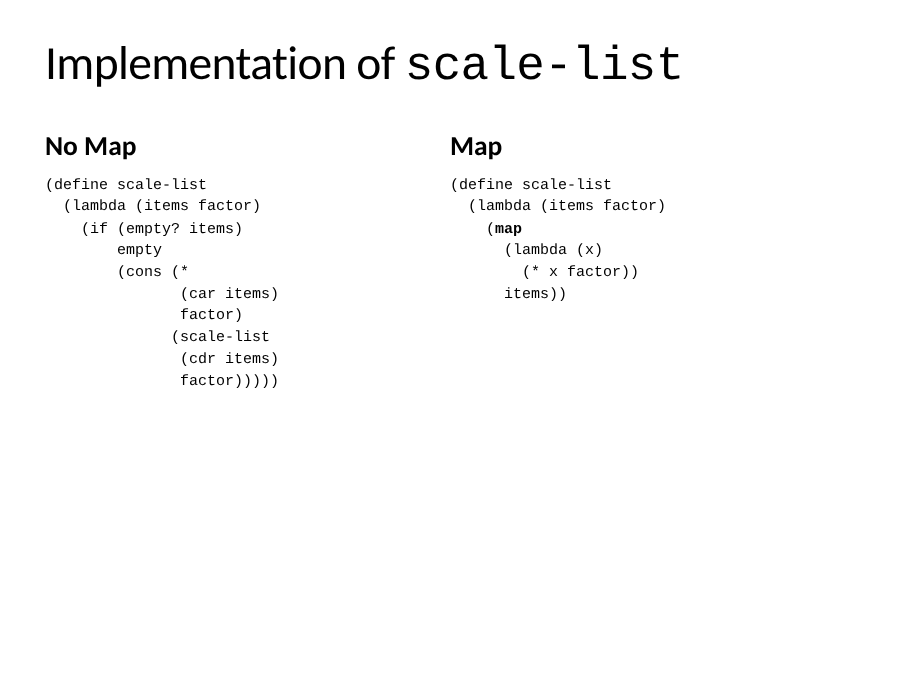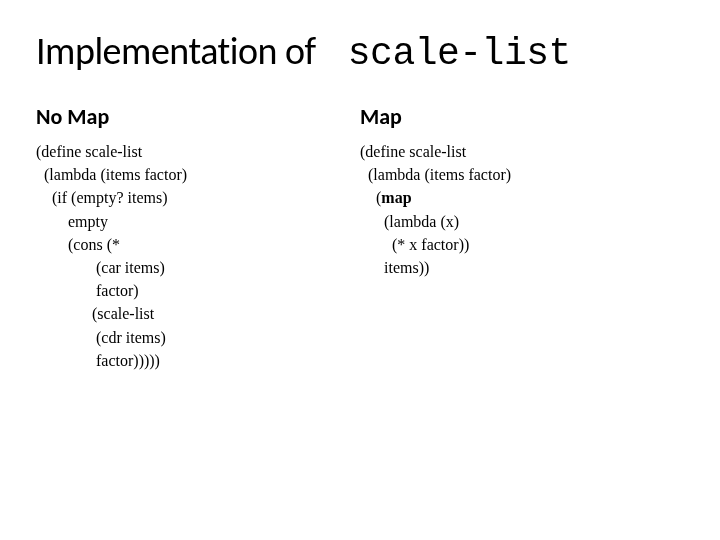--- a/index.html
+++ b/index.html
@@ -13,36 +13,35 @@
   }
   .title {
     font-size: 38px;
     font-weight: 400;
     margin-bottom: 28px;
     letter-spacing: -0.5px;
   }
   .title .mono {
     font-family: "Courier New", Courier, monospace;
     font-size: 38px;
-    margin-left: 24px;
   }
   .columns {
     display: flex;
   }
   .col {
     flex: 1;
   }
   .col-heading {
     font-size: 22px;
     font-weight: 700;
     margin-bottom: 10px;
   }
   pre.code {
-    font-family: Liberation Serif, serif;
-    font-size: 16px;
+    font-family: Liberation Mono, monospace;
+    font-size: 12px;
     line-height: 1.45;
     white-space: pre;
   }
   pre.code .bold {
     font-weight: 700;
   }
 </style>
 </head>
 <body>
 

